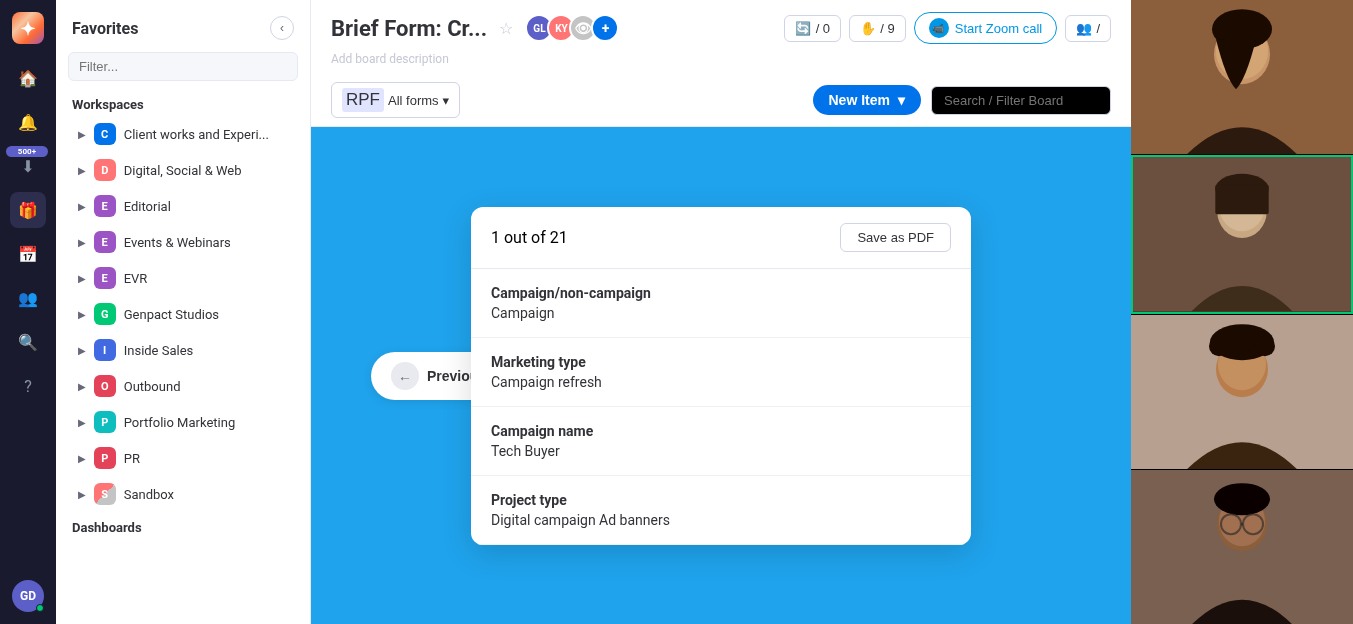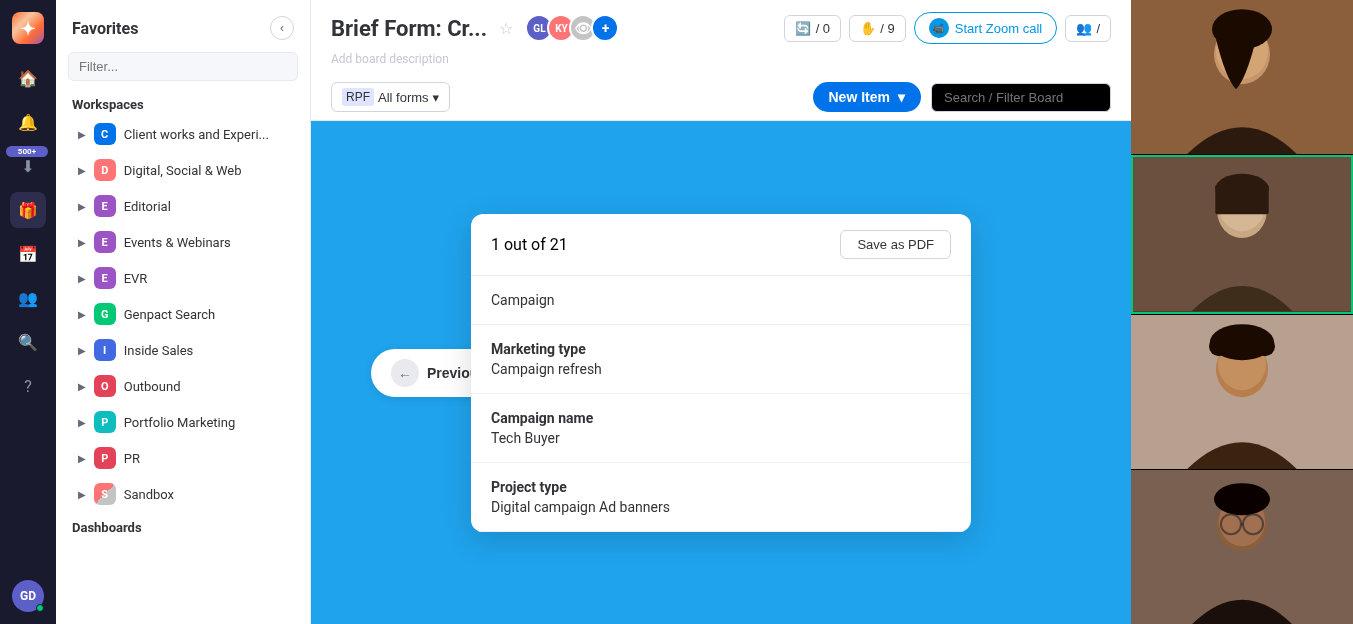--- a/index.html
+++ b/index.html
@@ -443,21 +443,21 @@
     <span class="label">Events &amp; Webinars</span>
   </div>
   <div class="nav-item">
     <span class="chevron">▶</span>
     <span class="dot dot-purple">E</span>
     <span class="label">EVR</span>
   </div>
   <div class="nav-item">
     <span class="chevron">▶</span>
     <span class="dot dot-green">G</span>
-    <span class="label">Genpact Search</span>
+    <span class="label">Genpact Studios</span>
   </div>
   <div class="nav-item">
     <span class="chevron">▶</span>
     <span class="dot dot-darkblue">I</span>
     <span class="label">Inside Sales</span>
   </div>
   <div class="nav-item">
     <span class="chevron">▶</span>
     <span class="dot dot-red">O</span>
     <span class="label">Outbound</span>
@@ -508,21 +508,21 @@
         </button>
         <button class="action-btn">
           <span>👥</span>
           <span>/</span>
         </button>
       </div>
     </div>
     <div class="board-desc">Add board description</div>
     <div class="header-toolbar">
       <button class="views-btn">
-        <span style="font-size:12px;background:#e0e4ff;padding:2px 4px;border-radius:3px;">RPF</span>
+        <span style="font-size:17px;background:#e0e4ff;padding:2px 4px;border-radius:3px;">RPF</span>
         <span>All forms</span>
         <span>▾</span>
       </button>
       <button class="new-item-btn">
         <span>New Item</span>
         <span class="arrow">▾</span>
       </button>
       <input class="search-filter" type="text" placeholder="Search / Filter Board" style="">
     </div>
   </div>
@@ -534,20 +534,21 @@
       <span>Previous Item</span>
     </button>
 
     <div class="form-card">
       <div class="form-counter">
         <span>1 out of 21</span>
         <button class="save-pdf-btn">Save as PDF</button>
       </div>
       <div class="form-fields">
         <div class="form-field">
+          <div class="field-label">Campaign/non-campaign</div>
           <div class="field-value">Campaign</div>
         </div>
         <div class="form-field">
           <div class="field-label">Marketing type</div>
           <div class="field-value">Campaign refresh</div>
         </div>
         <div class="form-field">
           <div class="field-label">Campaign name</div>
           <div class="field-value">Tech Buyer</div>
         </div>

